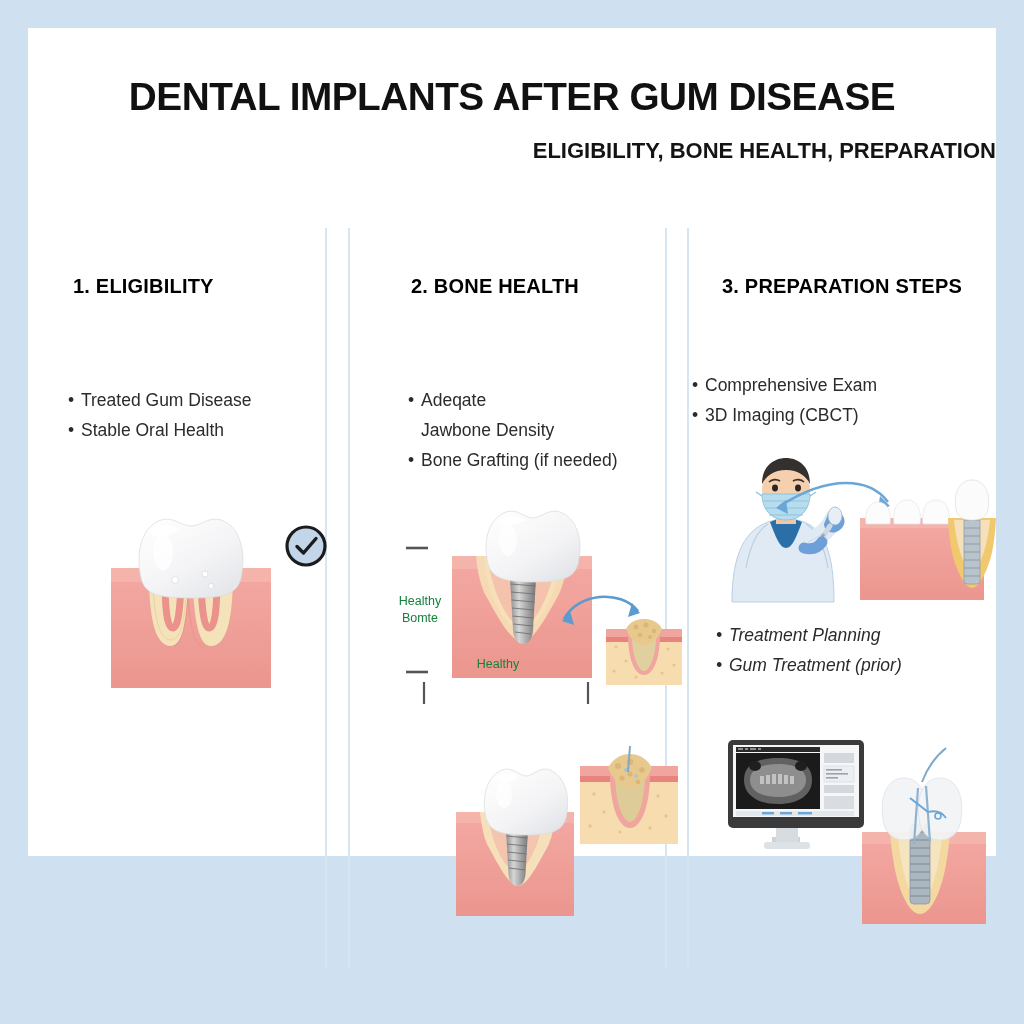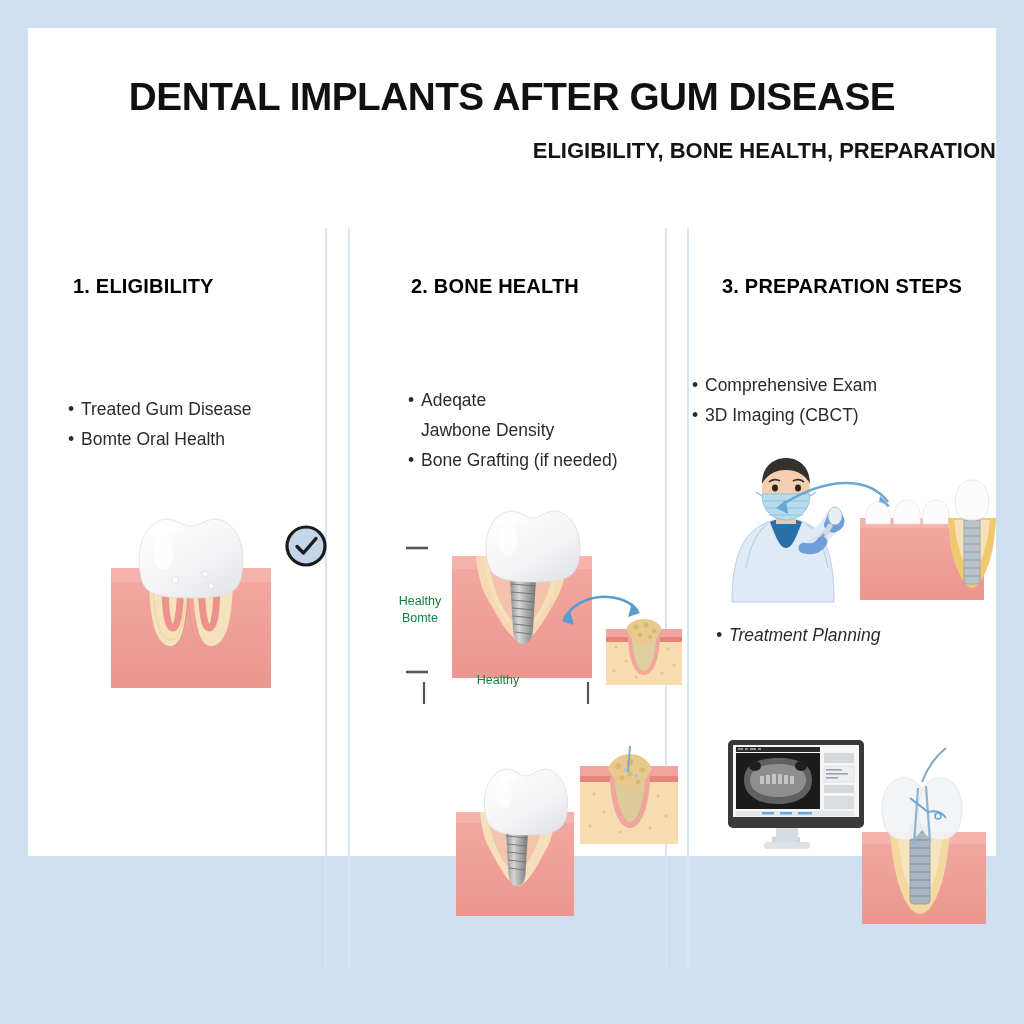--- a/index.html
+++ b/index.html
@@ -50,23 +50,23 @@
   <div class="title">DENTAL IMPLANTS AFTER GUM DISEASE</div>
   <div class="subtitle">ELIGIBILITY, BONE HEALTH, PREPARATION</div>
 
   <div class="divider" style="left:297px;top:200px;height:740px;"></div>
   <div class="divider" style="left:320px;top:200px;height:740px;"></div>
   <div class="divider" style="left:637px;top:200px;height:740px;"></div>
   <div class="divider" style="left:659px;top:200px;height:740px;"></div>
 
   <div class="col-head" style="left:45px;top:247px;">1. ELIGIBILITY</div>
 
-  <div class="bullets" style="left:40px;top:357px;margin-top:9px;">
+  <div class="bullets" style="left:40px;top:357px;">
     <div class="bullet"><span class="dot">•</span><span>Treated Gum Disease</span></div>
-    <div class="bullet"><span class="dot">•</span><span>Bomte Oral Health</span></div>
+    <div class="bullet"><span class="dot">•</span><span>Stable Oral Health</span></div>
   </div>
 
   <div class="col" style="left:55px;top:476px;">
     <svg width="220" height="210" viewBox="0 0 220 210">
       <defs>
         <linearGradient id="gumG" x1="0" y1="0" x2="0" y2="1">
           <stop offset="0" stop-color="#f3a9a2"></stop>
             <stop offset="1" stop-color="#eb968f"></stop>
         </linearGradient>
         <linearGradient id="enamelG" x1="0.1" y1="0" x2="0.9" y2="1">
@@ -158,21 +158,21 @@
       <line x1="-30" y1="42" x2="-8" y2="42" stroke="#555" stroke-width="2.6"></line>
       <line x1="-30" y1="166" x2="-8" y2="166" stroke="#555" stroke-width="2.6"></line>
       <line x1="-12" y1="176" x2="-12" y2="198" stroke="#555" stroke-width="2.2"></line>
       <line x1="152" y1="176" x2="152" y2="198" stroke="#555" stroke-width="2.2"></line>
     </svg>
   </div>
 
   <div class="figlabel" style="left:352px;top:565px;width:80px;">
     <span>Healthy Bomte</span>
   </div>
-  <div class="figlabel" style="left:420px;top:644px;width:100px;">
+  <div class="figlabel" style="left:420px;top:628px;width:100px;">
     <span>Healthy</span>
   </div>
 
   <div class="col" style="left:530px;top:545px;">
     <svg width="130" height="120" viewBox="0 0 130 120">
       <path d="M6 46 C20 20, 62 16, 80 38" fill="none" stroke="#5b9bd0" stroke-width="2.6"></path>
       <path d="M12 38 L4 48 L16 52 z" fill="#5b9bd0"></path>
       <path d="M74 30 L82 40 L70 44 z" fill="#5b9bd0"></path>
       <rect x="48" y="56" width="76" height="56" fill="#f6dcae"></rect>
       <g fill="#e3bf85" opacity="0.8">
@@ -337,20 +337,21 @@
           <line x1="244" y1="104" x2="260" y2="104"></line>
         <line x1="244" y1="112" x2="260" y2="112"></line>
           <line x1="244" y1="120" x2="260" y2="120"></line>
       </g>
       <path d="M236 54 c-3 -18 4 -30 16 -30 c12 0 19 12 16 30 c-2 8 -8 10 -16 10 c-8 0 -14 -2 -16 -10 z" fill="#fbfbfb" stroke="#e0e2e6" stroke-width="0.8"></path>
     </svg>
   </div>
 
   <div class="bullets" style="left:688px;top:592px;font-style:italic;">
     <div class="bullet"><span class="dot">•</span><span>Treatment Planning</span></div>
+    <div class="bullet"><span class="dot">•</span><span>Gum Treatment (prior)</span></div>
   </div>
 
   <div class="col" style="left:686px;top:700px;">
     <svg width="272" height="200" viewBox="0 0 272 200">
       <defs>
         <linearGradient id="gumG5" x1="0" y1="0" x2="0" y2="1">
           <stop offset="0" stop-color="#f3a9a2"></stop>
             <stop offset="1" stop-color="#eb968f"></stop>
         </linearGradient>
       </defs>

